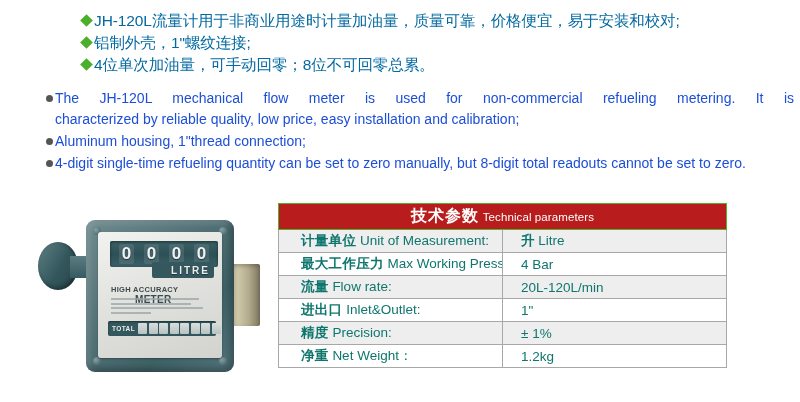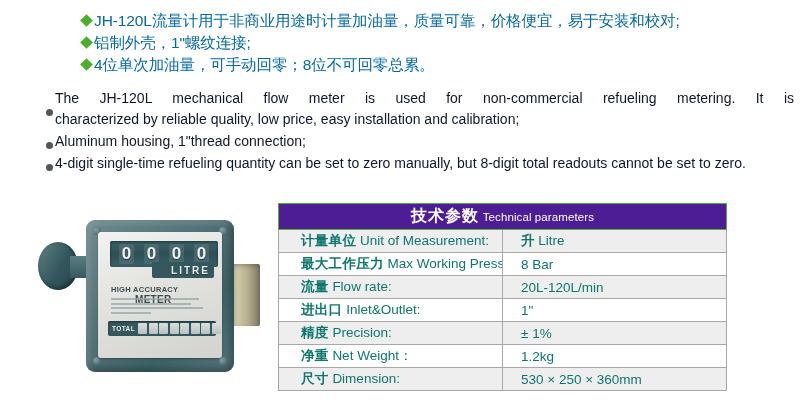--- a/index.html
+++ b/index.html
@@ -45,24 +45,24 @@
 
   
   .en-block {
     position: absolute;
     left: 46px;
     top: 88px;
     width: 748px;
   }
   .en-item {
     display: flex;
-    align-items: center;
+    align-items: flex-start;
     font-size: 14px;
     line-height: 21px;
-    color: #0f172a;
+    color: #1d4ed8;
     margin-bottom: 1px;
   }
   .dot {
     width: 7px;
     height: 7px;
     border-radius: 50%;
     background: #555555;
     flex: 0 0 auto;
     margin-top: 7px;
     margin-right: 2px;
@@ -271,21 +271,21 @@
   .spec-table td {
     border: 1px solid #a8a8a8;
     padding: 0 0 0 22px;
     height: 22px;
     font-size: 13.5px;
     color: #0f766e;
     white-space: nowrap;
     overflow: hidden;
   }
   .spec-header td {
-    background: #4c1d95;
+    background: #b91c1c;
     border: 1px solid #52b22e;
     text-align: center;
     padding: 0;
     height: 25px;
     color: #ffffff;
   }
   .hdr-cn {
     font-size: 16px;
     font-weight: 700;
     letter-spacing: 1px;
@@ -433,21 +433,21 @@
         <span>Litre</span>
       </td>
     </tr>
 
     <tr class="row-plain">
       <td>
         <span class="lbl-cn">最大工作压力</span>
         <span class="lbl-en">Max Working Pressure:</span>
       </td>
       <td class="val-cell">
-        <span>8 Bar</span>
+        <span>4 Bar</span>
       </td>
     </tr>
 
     <tr class="row-alt">
       <td>
         <span class="lbl-cn">流量</span>
         <span class="lbl-en">Flow rate:</span>
       </td>
       <td class="val-cell">
         <span>20L-120L/min</span>
@@ -477,23 +477,14 @@
     <tr class="row-plain">
       <td>
         <span class="lbl-cn">净重</span>
         <span class="lbl-en">Net Weight：</span>
       </td>
       <td class="val-cell">
         <span>1.2kg</span>
       </td>
     </tr>
 
-    <tr class="row-alt">
-      <td>
-        <span class="lbl-cn">尺寸</span>
-        <span class="lbl-en">Dimension:</span>
-      </td>
-      <td class="val-cell">
-        <span>530 × 250 × 360mm</span>
-      </td>
-    </tr>
   </tbody>
 </table>
 
 </body></html>

